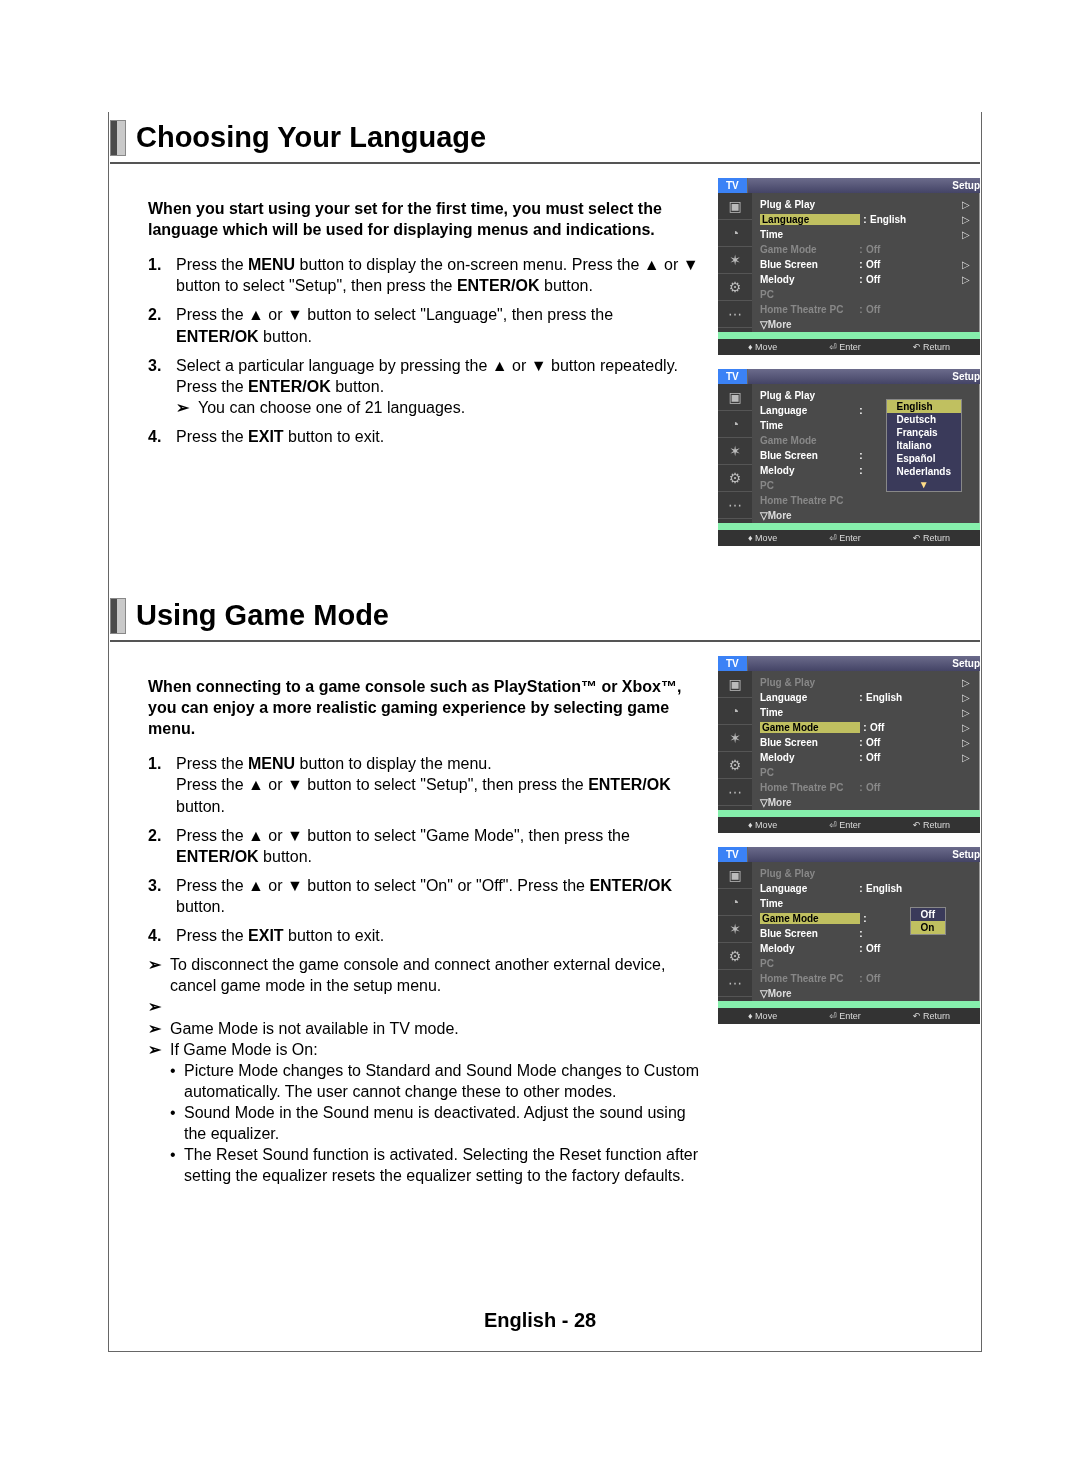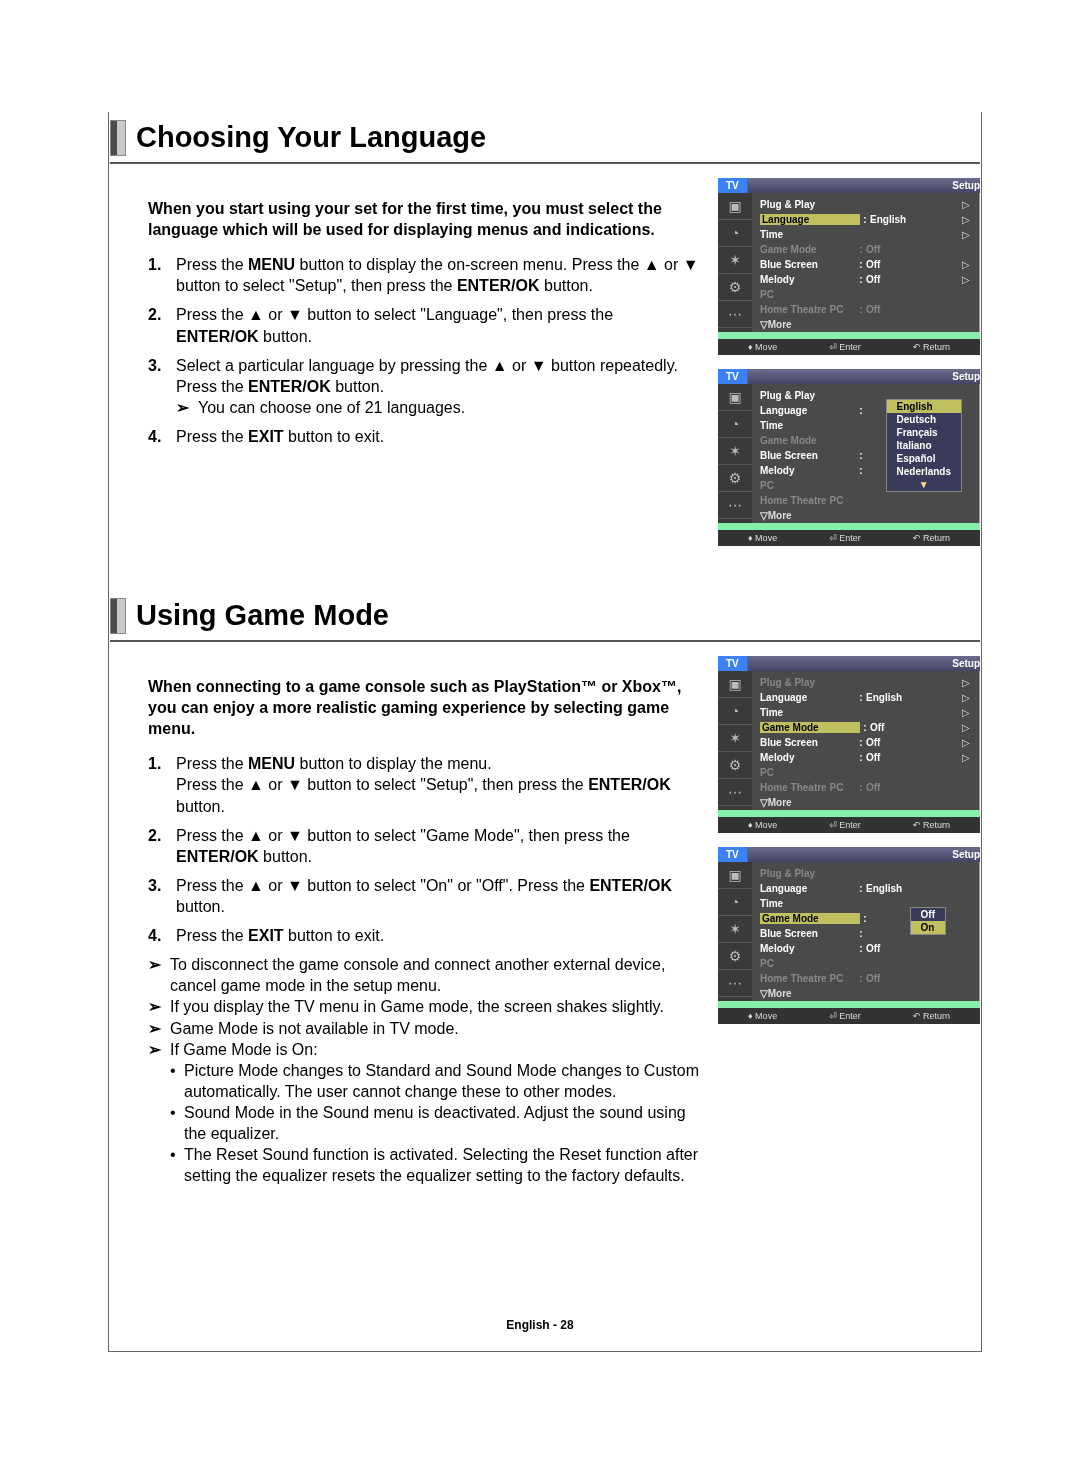--- a/index.html
+++ b/index.html
@@ -40,21 +40,21 @@
   .osd .row.selected .lbl{background:#c0c060;color:#000;padding:0 2px;}
   .osd .row.dim{color:#888;}
   .osd .row.dim .lbl,.osd .row.dim .val{color:#888;}
   .osd .more{font-weight:bold;color:#ddd;}
   .osd .footer{display:flex;justify-content:space-around;background:#333;font-size:9px;padding:3px 4px;border-top:7px solid #86efac;}
   .osd .footer span{color:#ddd;}
   .osd .langlist{position:absolute;right:18px;top:30px;background:#3a3a5a;border:1px solid #888;font-size:10px;}
   .osd .langlist div{padding:1px 10px;font-weight:bold;}
   .osd .langlist .sel{background:#c0c060;color:#000;}
   .osd .langlist .down{text-align:center;color:#fd8;}
-  .footer-page{position:absolute;left:0;right:0;bottom:140px;text-align:center;font-weight:bold;font-size:12px;}
+  .footer-page{position:absolute;left:0;right:0;bottom:140px;text-align:center;font-weight:bold;font-size:20px;}
   b{font-weight:bold;}
 </style>
 </head>
 <body>
 
 <div class="page">
   <div class="page-border"></div>
   <div class="content">
 
     <div class="section">
@@ -275,21 +275,20 @@
                 <div class="body">Press the <b>EXIT</b> button to exit.</div>
               </li>
             </ol>
           <div id="s2arrows" style="margin-left:38px;">
               <div class="arrowrow">
                 <div class="arrowlead">➢</div>
                 <div>To disconnect the game console and connect another external device, cancel game mode in the setup menu.</div>
               </div>
               <div class="arrowrow">
                 <div class="arrowlead">➢</div>
-                <div>If you display the TV menu in Game mode, the screen shakes slightly.</div>
               </div>
               <div class="arrowrow">
                 <div class="arrowlead">➢</div>
                 <div>Game Mode is not available in TV mode.</div>
               </div>
               <div class="arrowrow">
                 <div class="arrowlead">➢</div>
                 <div>If Game Mode is On:</div>
               </div>
               <div class="sub-bullets" style="margin-left: 22px;">

